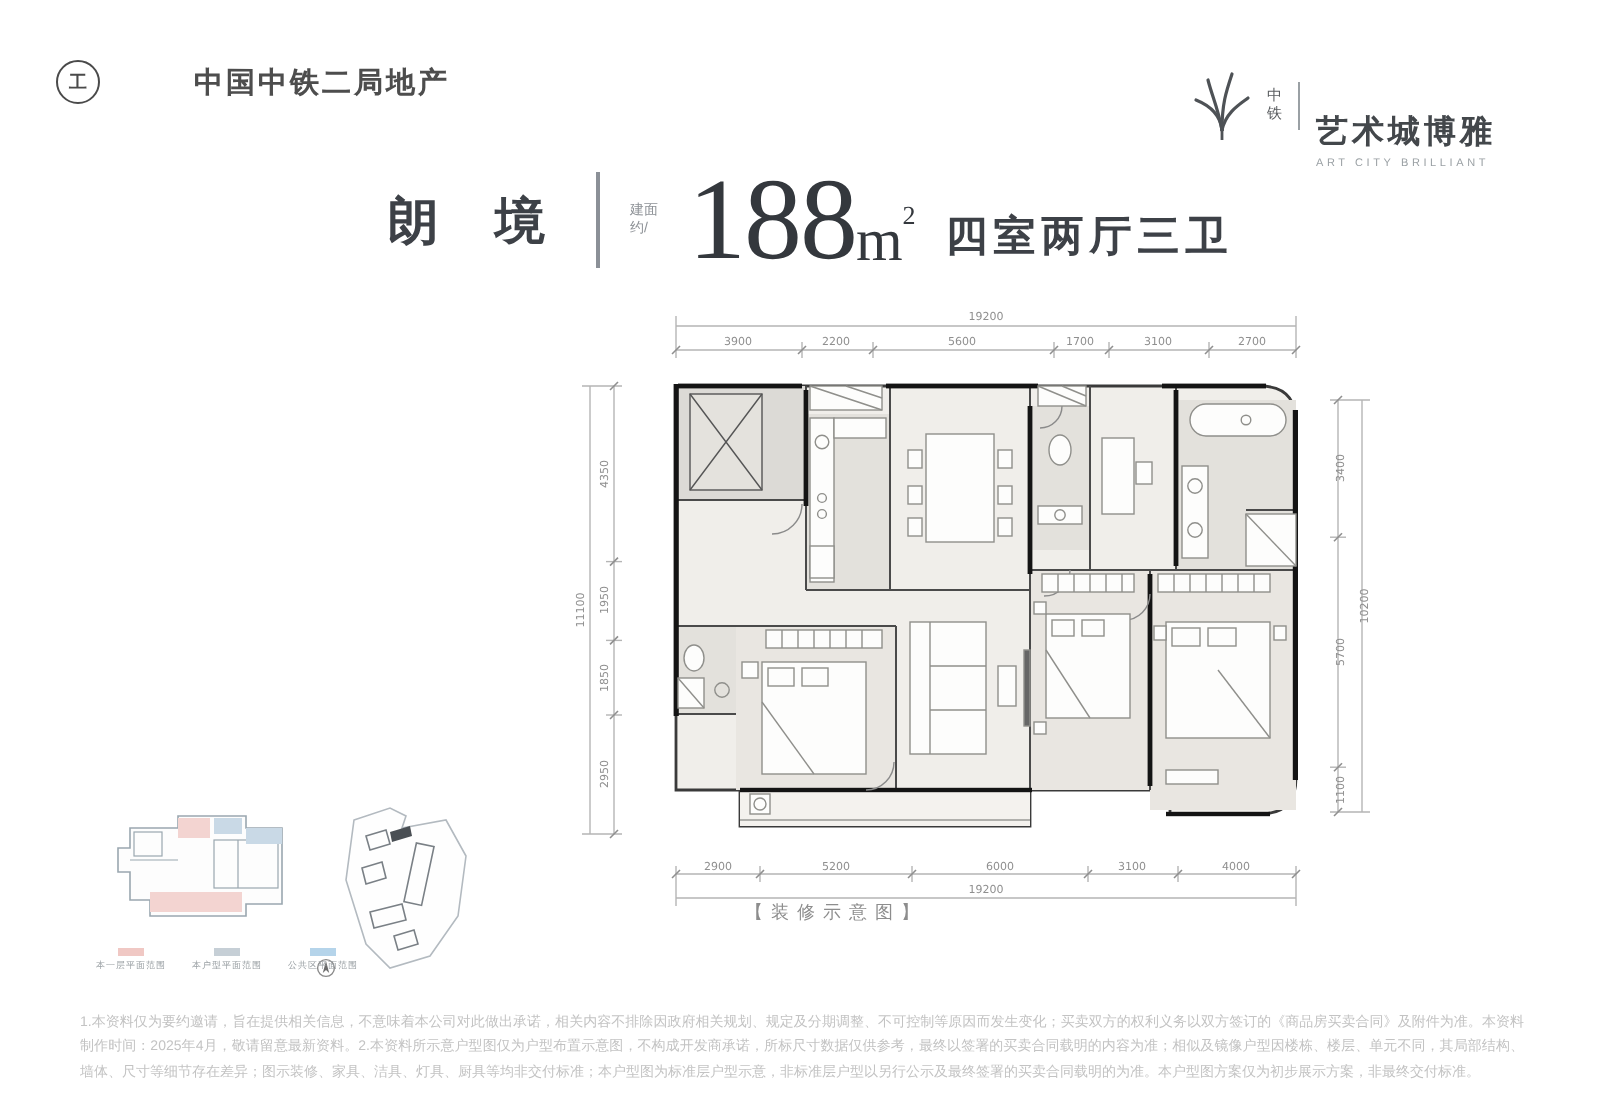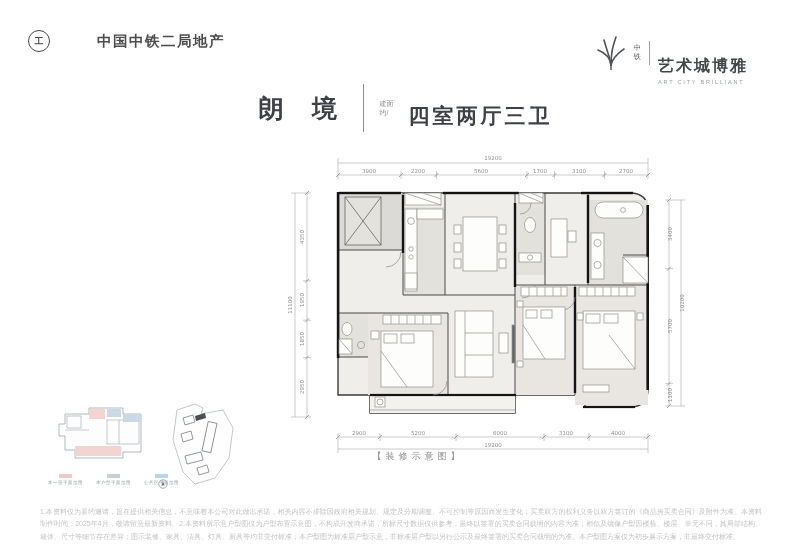--- a/index.html
+++ b/index.html
@@ -82,20 +82,25 @@
     <div class="en">ART CITY BRILLIANT</div>
   </div>
 </div>
 
 <div class="abs" id="title-row">
   <div id="title-name">朗 境</div>
   <div id="title-div"></div>
   <div id="area-label">
     <span>建面</span>
       <span>约/</span>
+  </div>
+  <div id="area-group">
+    <span id="area-num">188</span>
+    <span id="area-unit">m</span>
+    <span id="area-sup">2</span>
   </div>
   <div id="title-rooms">四室两厅三卫</div>
 </div>
 
 <svg class="abs" id="plan-wrap" viewBox="0 0 424 318">
 
   <g stroke="#b5b5b5" stroke-width="0.7" fill="none">
     <line x1="55" y1="18" x2="365" y2="18"></line>
     <line x1="55" y1="30" x2="365" y2="30"></line>
     <line x1="55" y1="13" x2="55" y2="34"></line>

